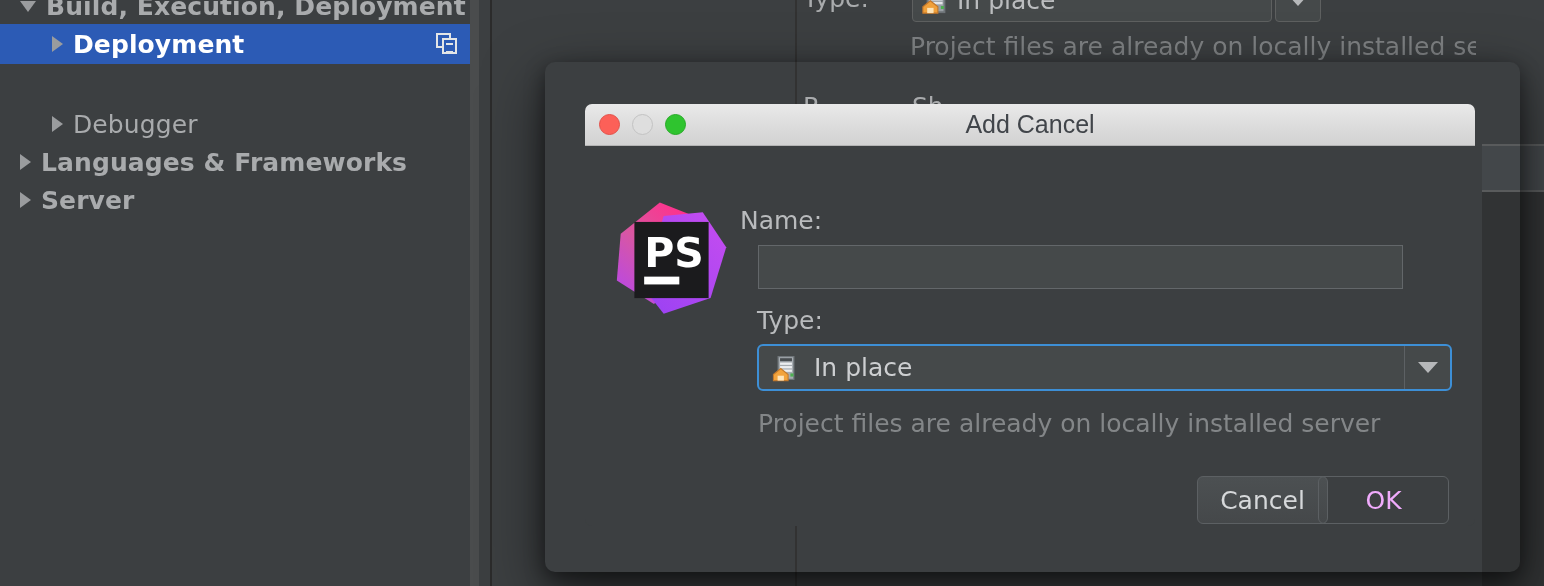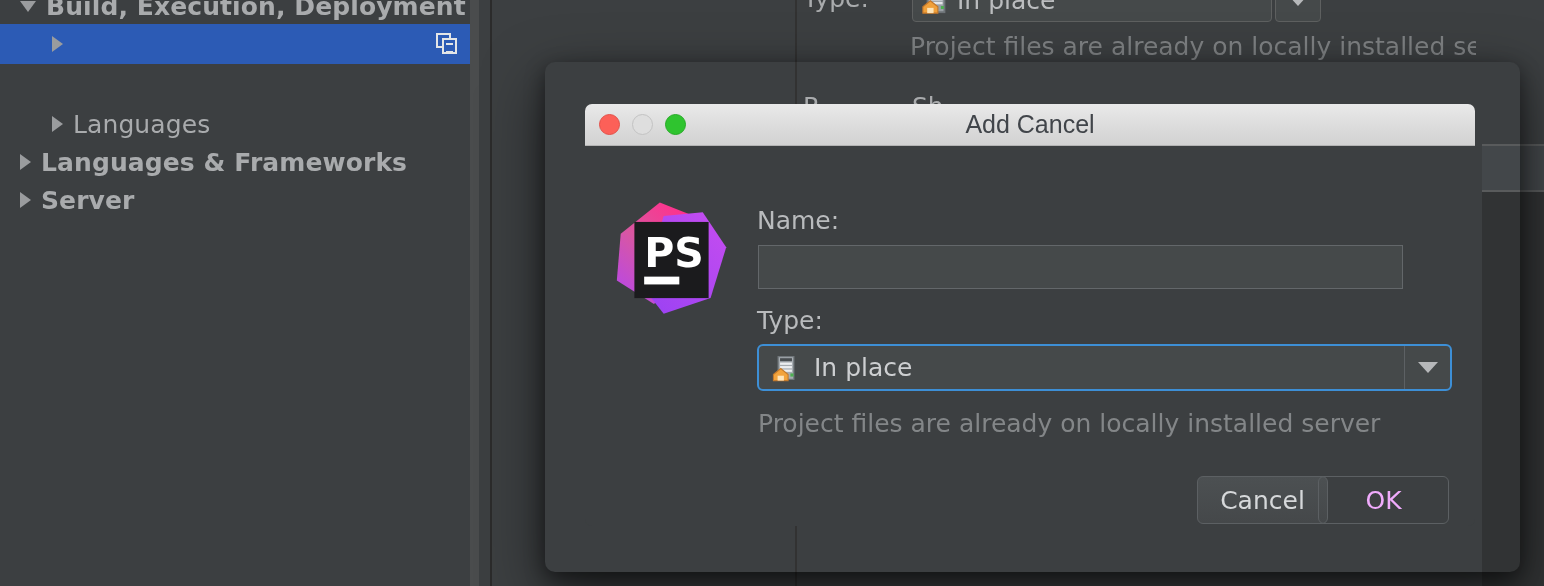--- a/index.html
+++ b/index.html
@@ -281,21 +281,21 @@
     position: absolute;
     left: 24px; top: 50px;
     width: 125px; height: 130px;
   }
 
   .field-label {
     position: absolute;
     font-size: 25px;
     color: #b9bbbd;
   }
-  #name-label { left: 172px; top: 60px; text-align: right; }
+  #name-label { left: 155px; top: 60px; text-align: right; }
   #type-label { left: 172px; top: 160px; }
 
   #name-input {
     position: absolute;
     left: 173px; top: 99px;
     width: 645px; height: 44px;
     background: #45494a;
     border: 1px solid #63676a;
     box-sizing: border-box;
     color: #d8d8d8;
@@ -381,30 +381,31 @@
 
     <div class="tree-row" style="top:-14px">
       <span style="width:20px;flex:0 0 auto"></span>
       <span class="tree-arrow down"></span>
       <span class="tree-label bold">Build, Execution, Deployment</span>
     </div>
 
     <div class="tree-row selected" style="top:24px">
       <span style="width:52px;flex:0 0 auto"></span>
       <span class="tree-arrow"></span>
+      <span class="tree-label bold">Deployment</span>
       <span class="copy-icon">
           <span class="copy-lines"></span>
         </span>
     </div>
 
 
     <div class="tree-row" style="top:104px">
       <span style="width:52px;flex:0 0 auto"></span>
       <span class="tree-arrow"></span>
-      <span class="tree-label">Languages</span>
+      <span class="tree-label">Debugger</span>
     </div>
 
     <div class="tree-row" style="top:142px">
       <span style="width:20px;flex:0 0 auto"></span>
       <span class="tree-arrow"></span>
       <span class="tree-label bold">Languages &amp; Frameworks</span>
     </div>
 
     <div class="tree-row" style="top:180px">
       <span style="width:20px;flex:0 0 auto"></span>

